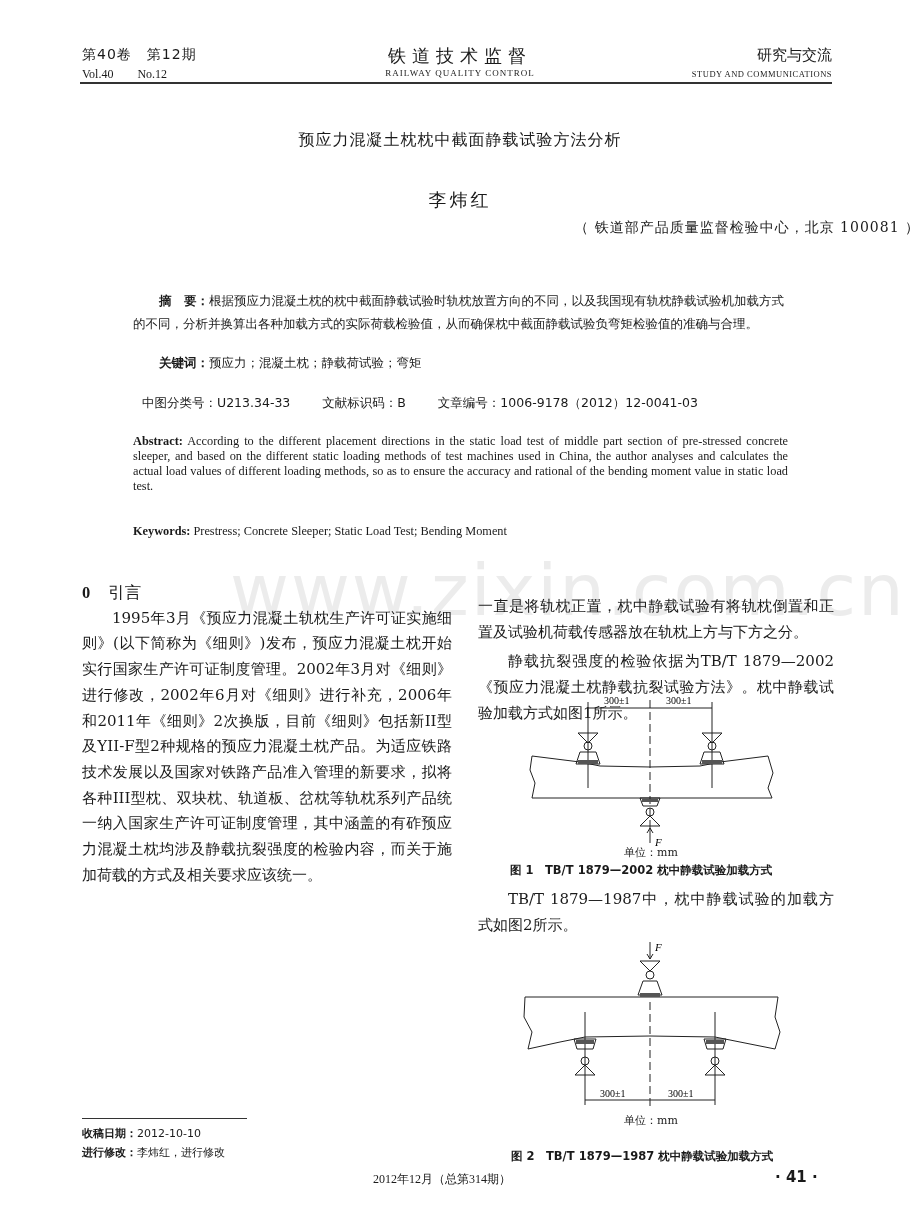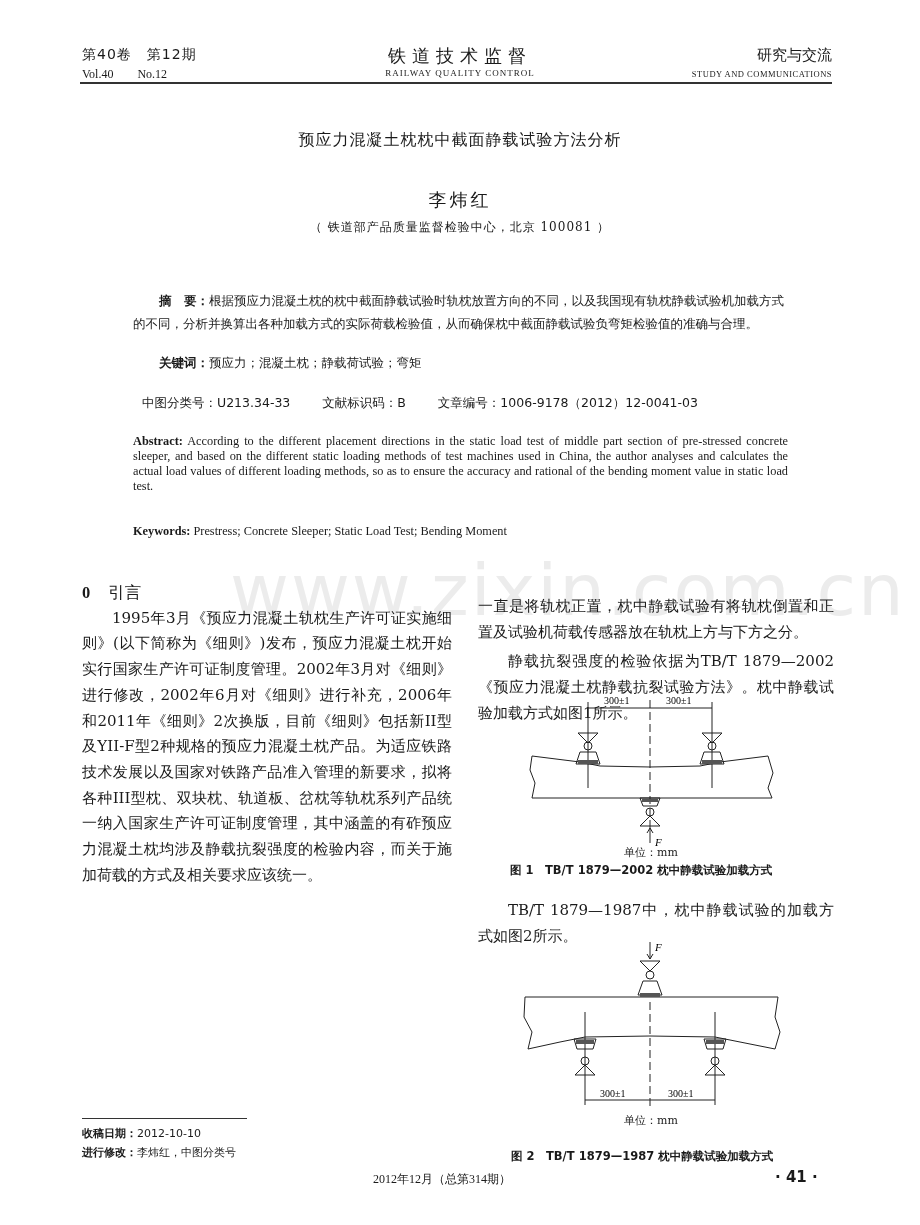--- a/index.html
+++ b/index.html
@@ -9,21 +9,21 @@
   .hdr-l1 { left: 82px; top: 46px; font-size: 14px; font-family: "DejaVu Sans", sans-serif; letter-spacing: 1px; }
   .hdr-l2 { left: 82px; top: 66px; font-size: 12px; font-family: "Liberation Serif", serif; }
   .hdr-c1 { left: 0; width: 920px; text-align: center; top: 44px; font-size: 18px; letter-spacing: 6px; font-family: "DejaVu Sans", sans-serif; }
   .hdr-c2 { left: 0; width: 920px; text-align: center; top: 68px; font-size: 9px; letter-spacing: 1px; font-family: "Liberation Serif", serif; }
   .hdr-r1 { right: 88px; top: 46px; font-size: 15px; font-family: "DejaVu Sans", sans-serif; }
   .hdr-r2 { right: 88px; top: 69px; font-size: 8.5px; letter-spacing: 0.5px; font-family: "Liberation Serif", serif; }
   .hdr-rule { left: 80px; top: 82px; width: 752px; height: 2px; background: #333; }
 
   .title { left: 0; width: 920px; text-align: center; top: 130px; font-size: 16px; font-family: "DejaVu Sans", sans-serif; letter-spacing: 1px; }
   .author { left: 0; width: 920px; text-align: center; top: 188px; font-size: 18px; letter-spacing: 3px; }
-  .affil { left: 0; width: 920px; text-align: center; top: 219px; font-size: 12px; letter-spacing: 1px; }
+  .affil { left: 0; width: 920px; text-align: right; top: 219px; font-size: 14px; letter-spacing: 1px; }
 
   .abs-cn { left: 133px; top: 289px; width: 655px; font-size: 12.5px; line-height: 23px; text-indent: 26px; }
   .b { font-weight: bold; }
   .kw-cn { left: 159px; top: 355px; font-size: 12.5px; }
   .cls { left: 142px; top: 395px; font-size: 12.5px; font-family: "DejaVu Sans", sans-serif; word-spacing: 2px; }
   .cls span { margin-right: 26px; }
 
   .abs-en { left: 133px; top: 434px; width: 655px; font-size: 12.3px; line-height: 15px; text-align: justify; font-family: "Liberation Serif", serif; }
   .kw-en { left: 133px; top: 524px; font-size: 12.3px; font-family: "Liberation Serif", serif; }
 
@@ -85,21 +85,21 @@
     <span class="num">0</span><span>引言</span>
   </div>
   <div class="para" style="">1995年3月《预应力混凝土轨枕生产许可证实施细则》(以下简称为《细则》)发布，预应力混凝土枕开始实行国家生产许可证制度管理。2002年3月对《细则》进行修改，2002年6月对《细则》进行补充，2006年和2011年《细则》2次换版，目前《细则》包括新II型及YII-F型2种规格的预应力混凝土枕产品。为适应铁路技术发展以及国家对铁路产品准入管理的新要求，拟将各种III型枕、双块枕、轨道板、岔枕等轨枕系列产品统一纳入国家生产许可证制度管理，其中涵盖的有砟预应力混凝土枕均涉及静载抗裂强度的检验内容，而关于施加荷载的方式及相关要求应该统一。</div>
 </div>
 
 <div class="abs fn-rule"></div>
 <div class="abs fn" style="top:1126px;">
   <span class="b">收稿日期：</span><span>2012-10-10</span>
 </div>
 <div class="abs fn" style="top:1145px;">
-  <span class="b">进行修改：</span><span>李炜红，中图分类号</span>
+  <span class="b">进行修改：</span><span>李炜红，进行修改</span>
 </div>
 
 <div class="abs col" style="left:478px; top:565px; width:356px;margin-top:29px;">
   <div style="text-align:justify;">一直是将轨枕正置，枕中静载试验有将轨枕倒置和正置及试验机荷载传感器放在轨枕上方与下方之分。</div>
   <div class="para" style="margin-top:4px;">静载抗裂强度的检验依据为TB/T 1879—2002《预应力混凝土枕静载抗裂试验方法》。枕中静载试验加载方式如图1所示。</div>
 </div>
 
 <div class="abs fig" style="left:500px; top:688px; width:320px; height:190px;">
   <svg width="320" height="160" viewBox="0 0 320 160">
     <g stroke="#222" fill="none" stroke-width="1">
@@ -131,21 +131,21 @@
       <rect x="142" y="111" width="16" height="3"></rect>
     </g>
     <text x="104" y="16" font-size="10" font-family="Liberation Serif, serif">300±1</text>
     <text x="166" y="16" font-size="10" font-family="Liberation Serif, serif">300±1</text>
     <text x="155" y="158" font-size="11" font-style="italic" font-family="Liberation Serif, serif">F</text>
   </svg>
   <div class="fig-unit" style="position:absolute; left:124px; top:157px;">单位：mm</div>
   <div class="fig-cap" style="position:absolute; left:10px; top:175px; white-space:nowrap;">图 1　TB/T 1879—2002 枕中静载试验加载方式</div>
 </div>
 
-<div class="abs col para" style="left:478px; top:887px; width:356px;margin-top:11px;">TB/T 1879—1987中，枕中静载试验的加载方式如图2所示。</div>
+<div class="abs col para" style="left:478px; top:887px; width:356px;">TB/T 1879—1987中，枕中静载试验的加载方式如图2所示。</div>
 
 <div class="abs fig" style="left:500px; top:937px; width:320px; height:220px;">
   <svg width="320" height="175" viewBox="0 0 320 175">
     <g stroke="#222" fill="none" stroke-width="1">
 
       <line x1="150" y1="5" x2="150" y2="22"></line>
       <path d="M147 17 L150 22 L153 17"></path>
       <path d="M140 24 L160 24 L150 34 Z"></path>
       <circle cx="150" cy="38" r="4"></circle>
       <path d="M143 44 L157 44 L162 58 L138 58 Z"></path>

